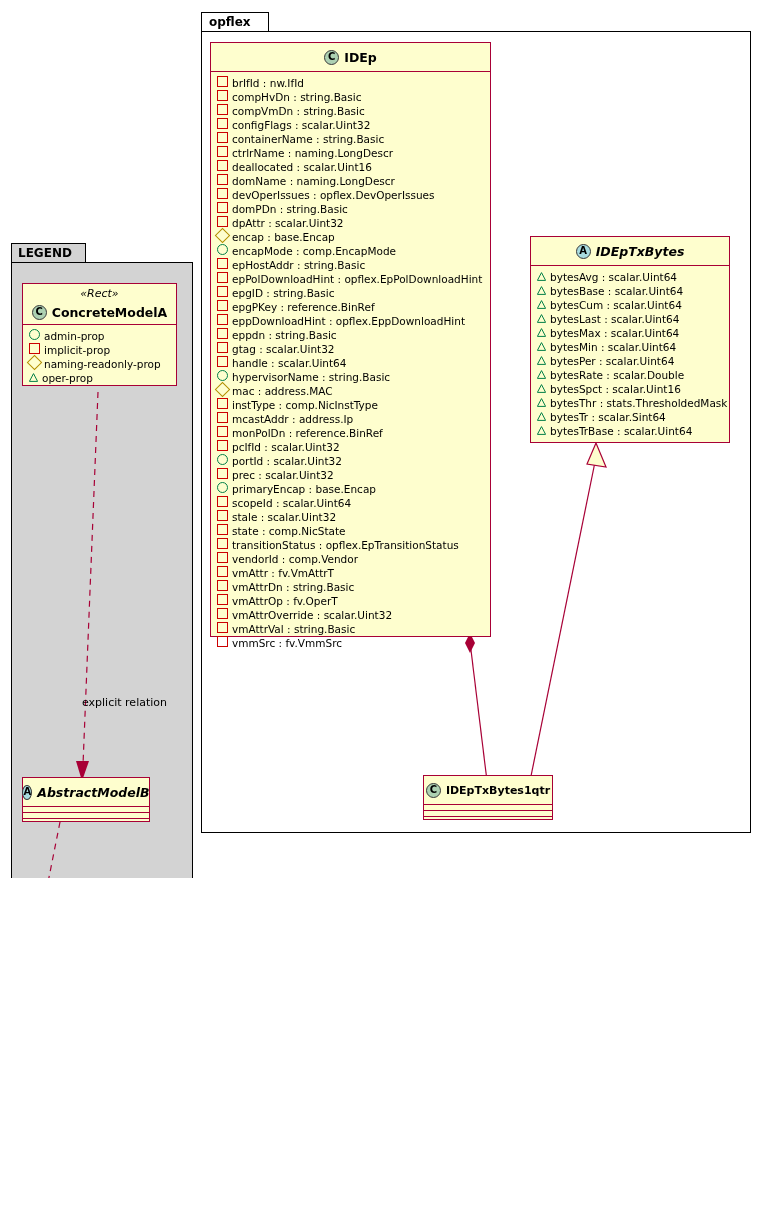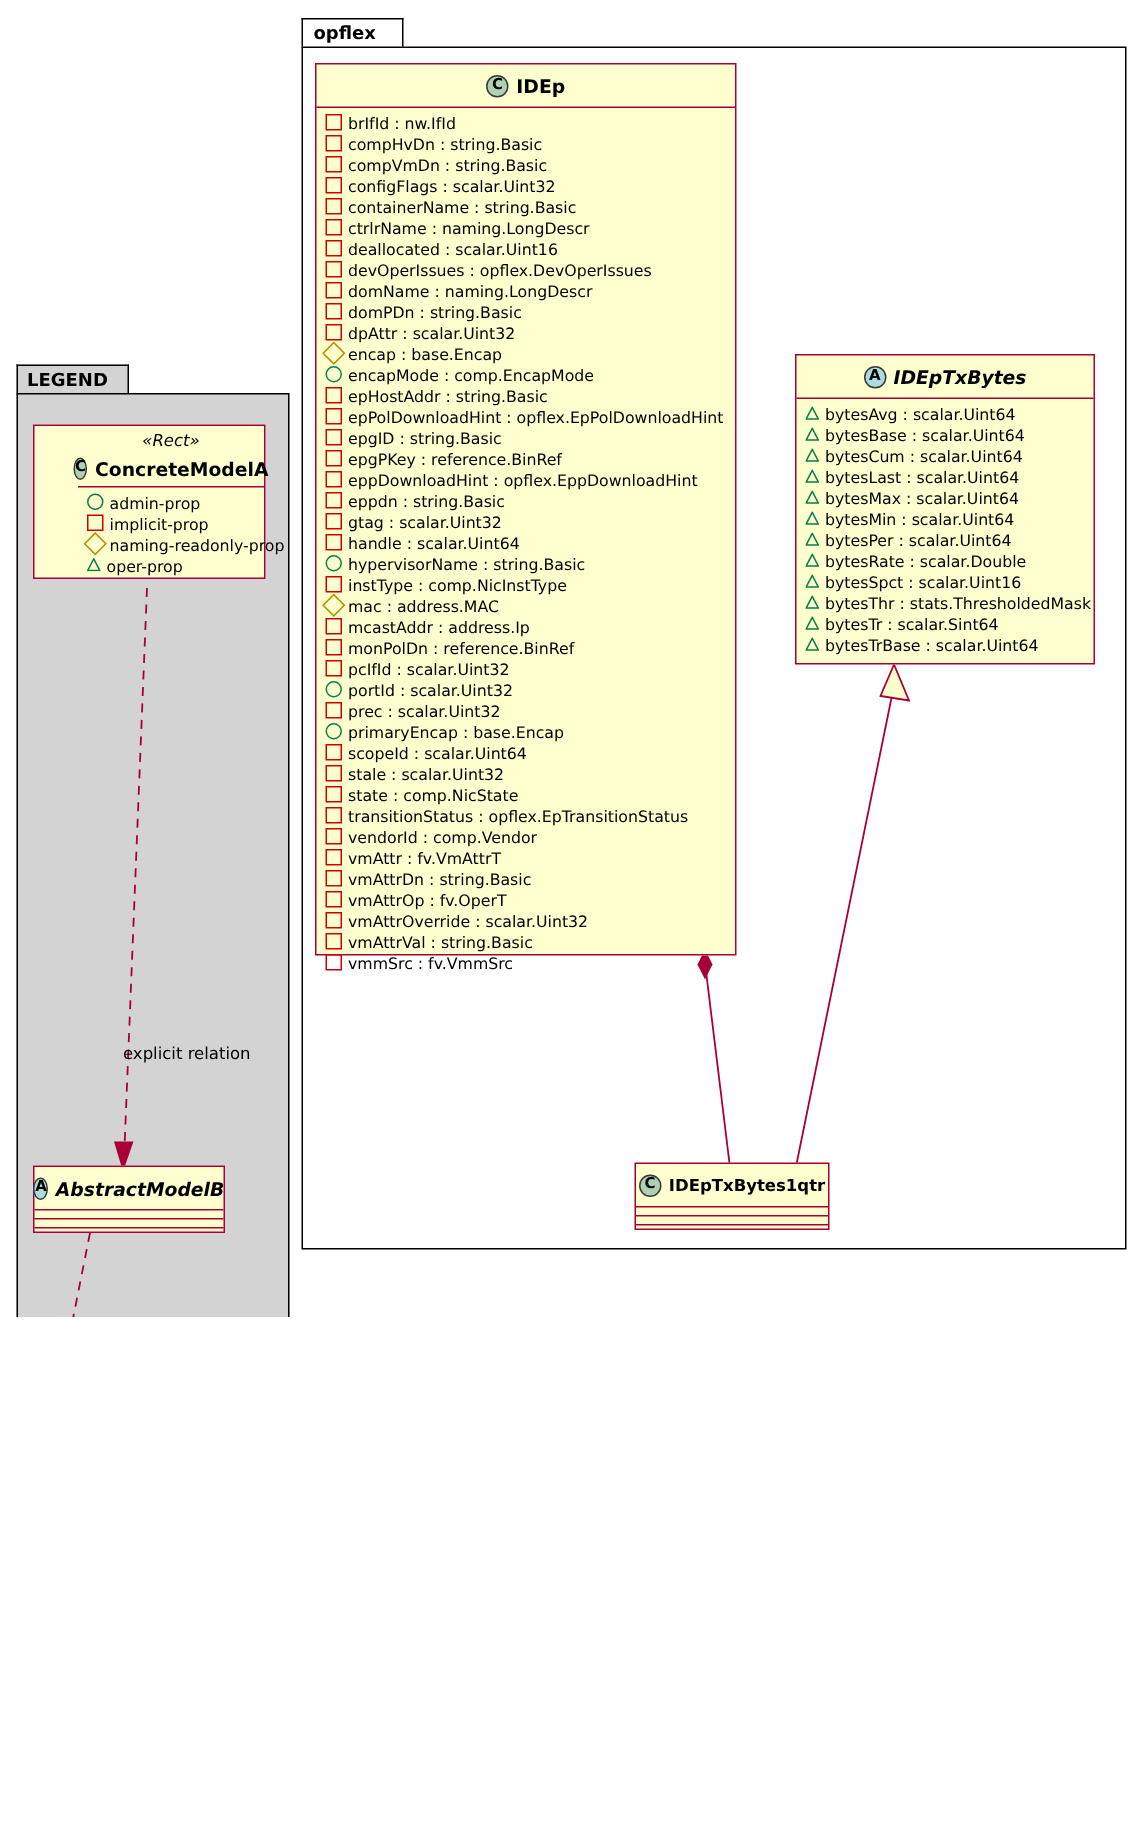--- a/index.html
+++ b/index.html
@@ -103,25 +103,25 @@
         <div class="attr">
           <span class="mk m-private"></span>
           <span>ctrlrName : naming.LongDescr</span>
         </div>
         <div class="attr">
           <span class="mk m-private"></span>
           <span>deallocated : scalar.Uint16</span>
         </div>
         <div class="attr">
           <span class="mk m-private"></span>
+          <span>domName : naming.LongDescr</span>
+        </div>
+        <div class="attr">
+          <span class="mk m-private"></span>
           <span>devOperIssues : opflex.DevOperIssues</span>
-        </div>
-        <div class="attr">
-          <span class="mk m-private"></span>
-          <span>domName : naming.LongDescr</span>
         </div>
         <div class="attr">
           <span class="mk m-private"></span>
           <span>domPDn : string.Basic</span>
         </div>
         <div class="attr">
           <span class="mk m-private"></span>
           <span>dpAttr : scalar.Uint32</span>
         </div>
         <div class="attr">
@@ -162,26 +162,26 @@
         </div>
         <div class="attr">
           <span class="mk m-private"></span>
           <span>handle : scalar.Uint64</span>
         </div>
         <div class="attr">
           <span class="mk m-public"></span>
           <span>hypervisorName : string.Basic</span>
         </div>
         <div class="attr">
-          <span class="mk m-private"></span>
-          <span>instType : comp.NicInstType</span>
-        </div>
-        <div class="attr">
           <span class="mk m-protected"></span>
           <span>mac : address.MAC</span>
+        </div>
+        <div class="attr">
+          <span class="mk m-private"></span>
+          <span>instType : comp.NicInstType</span>
         </div>
         <div class="attr">
           <span class="mk m-private"></span>
           <span>mcastAddr : address.Ip</span>
         </div>
         <div class="attr">
           <span class="mk m-private"></span>
           <span>monPolDn : reference.BinRef</span>
         </div>
         <div class="attr">
@@ -330,21 +330,21 @@
 
   <div class="cls" style="left:423px;top:775px;width:130px;height:45px;">
     <div class="cls-head" style="height:28px;">
       <span class="circ circ-c">C</span>
       <span class="cls-name bold" style="font-size:11px;text-align:center;">IDEpTxBytes1qtr</span>
     </div>
     <div class="stripe" style="top:34px;"></div>
     <div class="stripe" style="top:40px;"></div>
   </div>
 
-  <div class="cls" style="left:22px;top:283px;width:155px;height:103px;padding-left:29px;">
+  <div class="cls" style="left:22px;top:283px;width:155px;height:103px;">
     <div class="stereo">«Rect»</div>
     <div class="cls-head" style="height:24px;">
       <span class="circ circ-c">C</span>
       <span class="cls-name bold">ConcreteModelA</span>
     </div>
     <div class="attrs" id="attrs-concretemodela">
         <div class="attr">
           <span class="mk m-public"></span>
           <span>admin-prop</span>
         </div>

